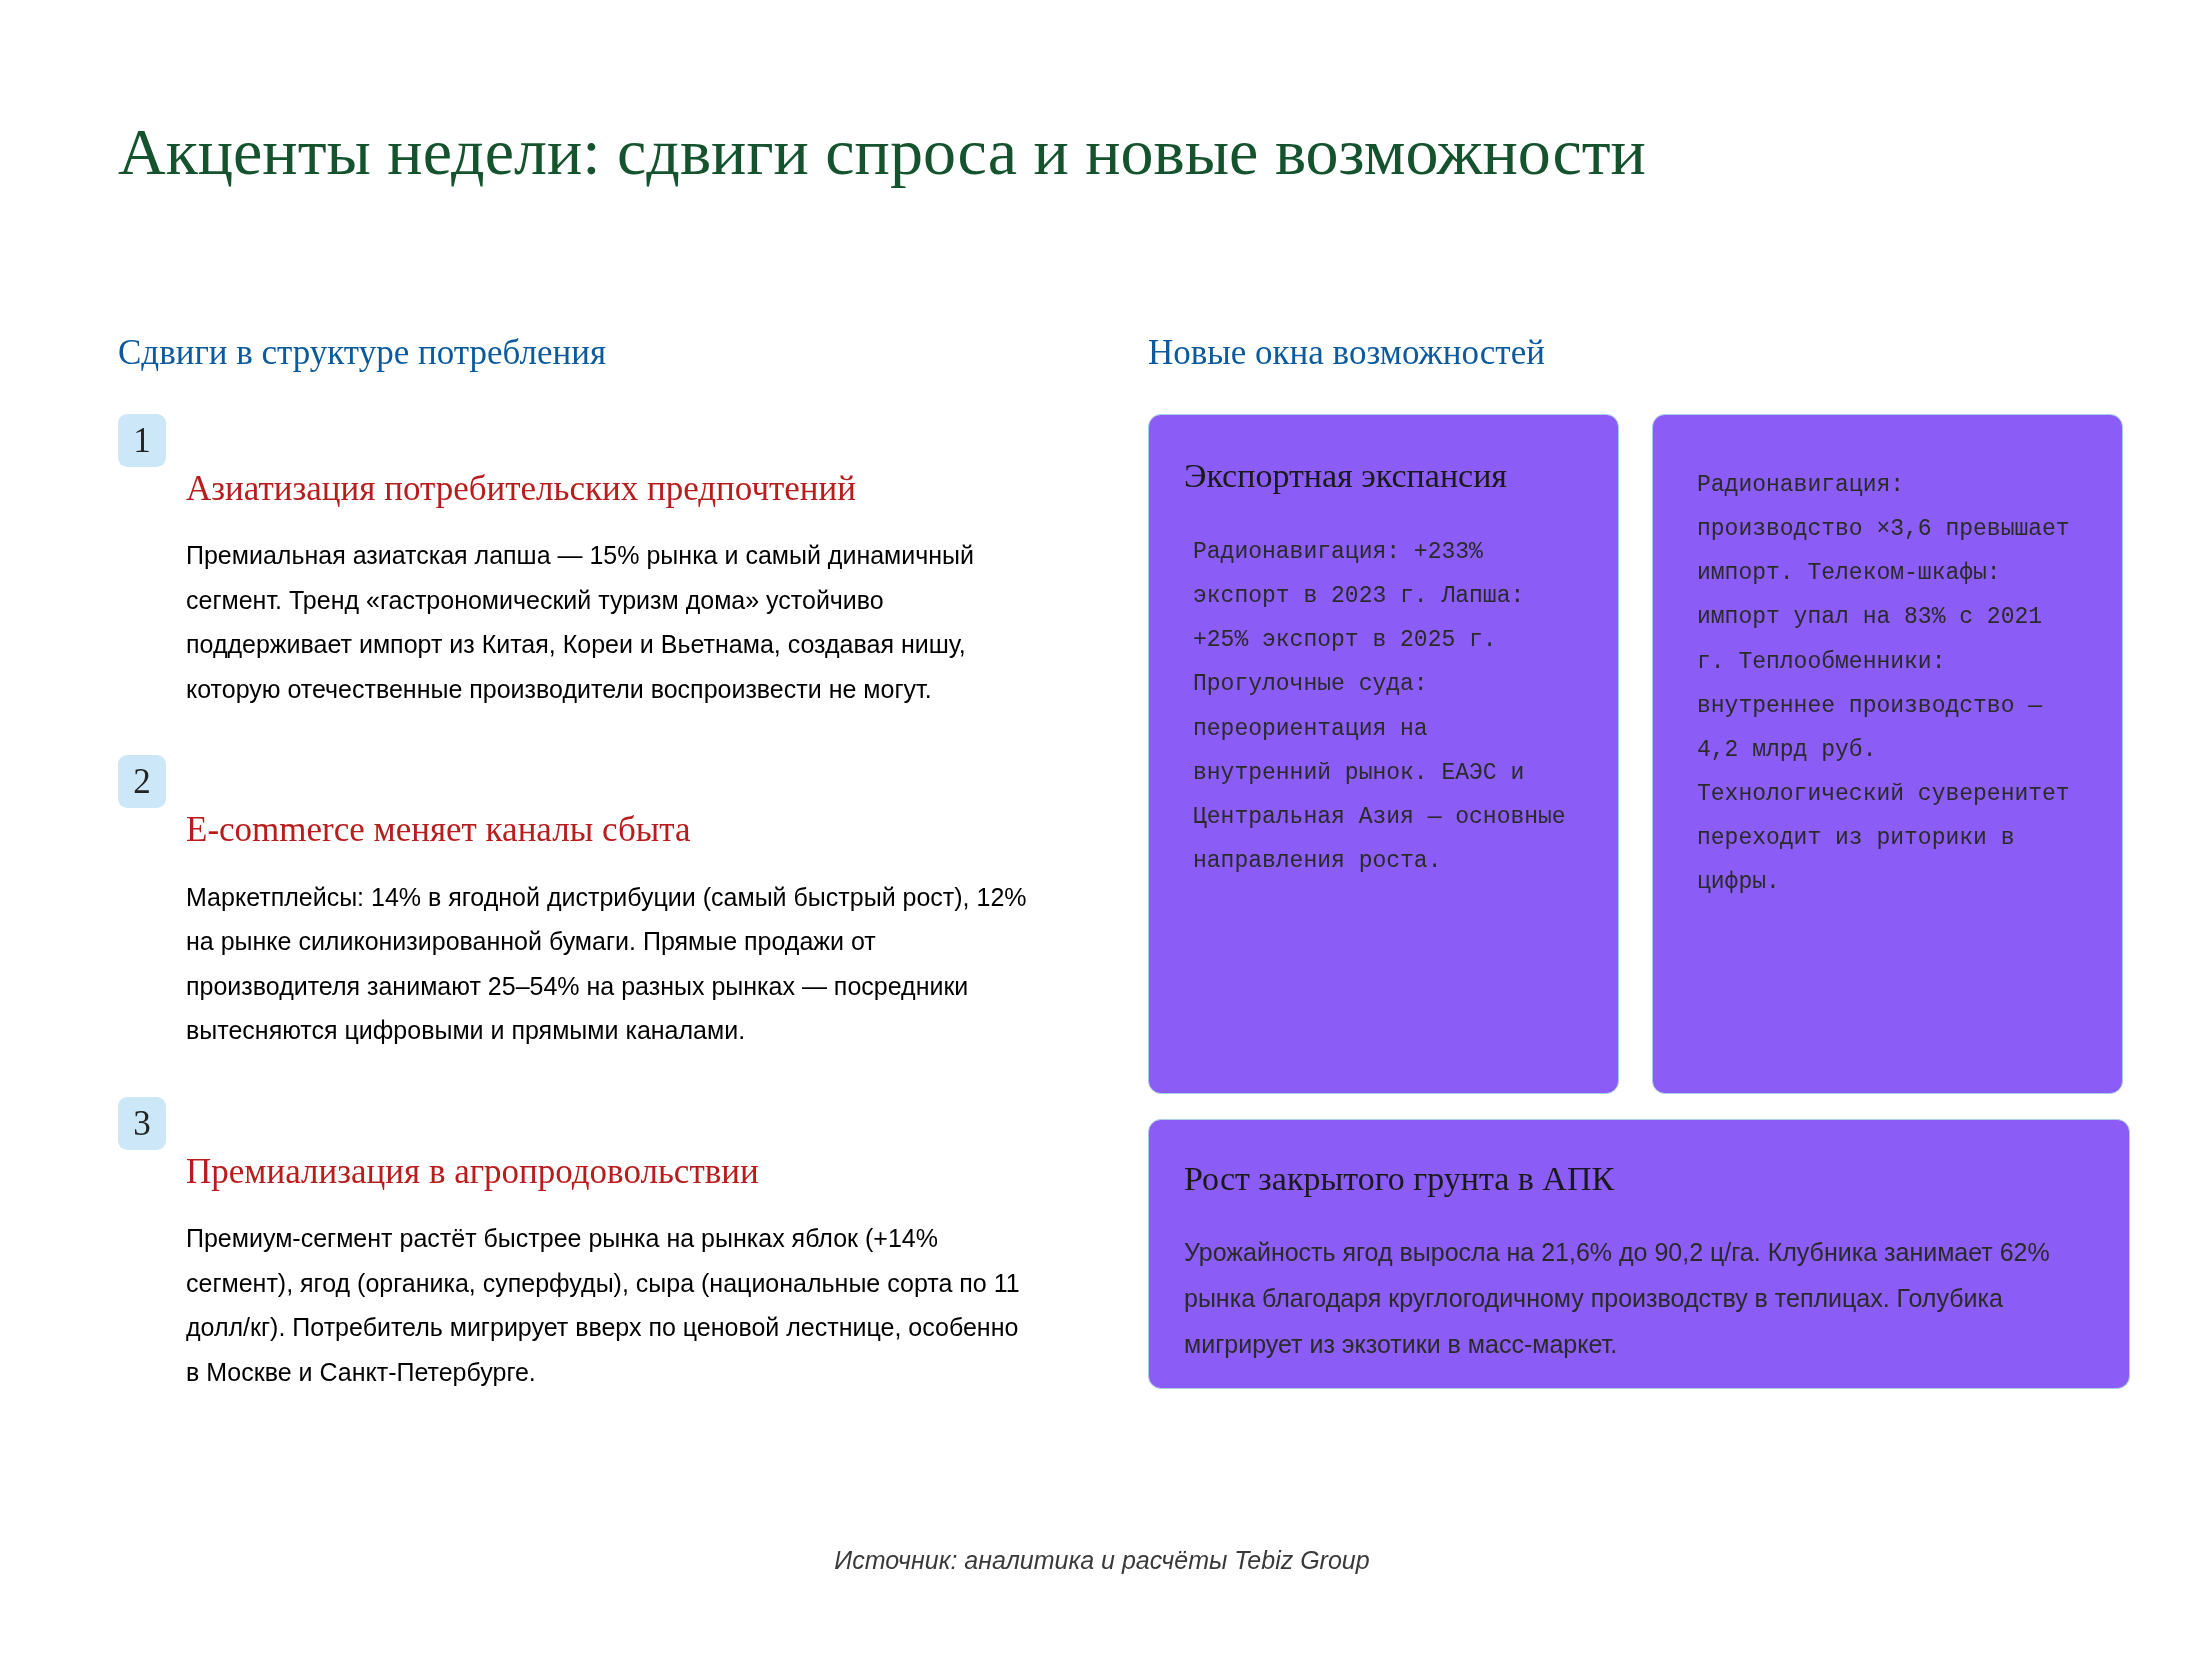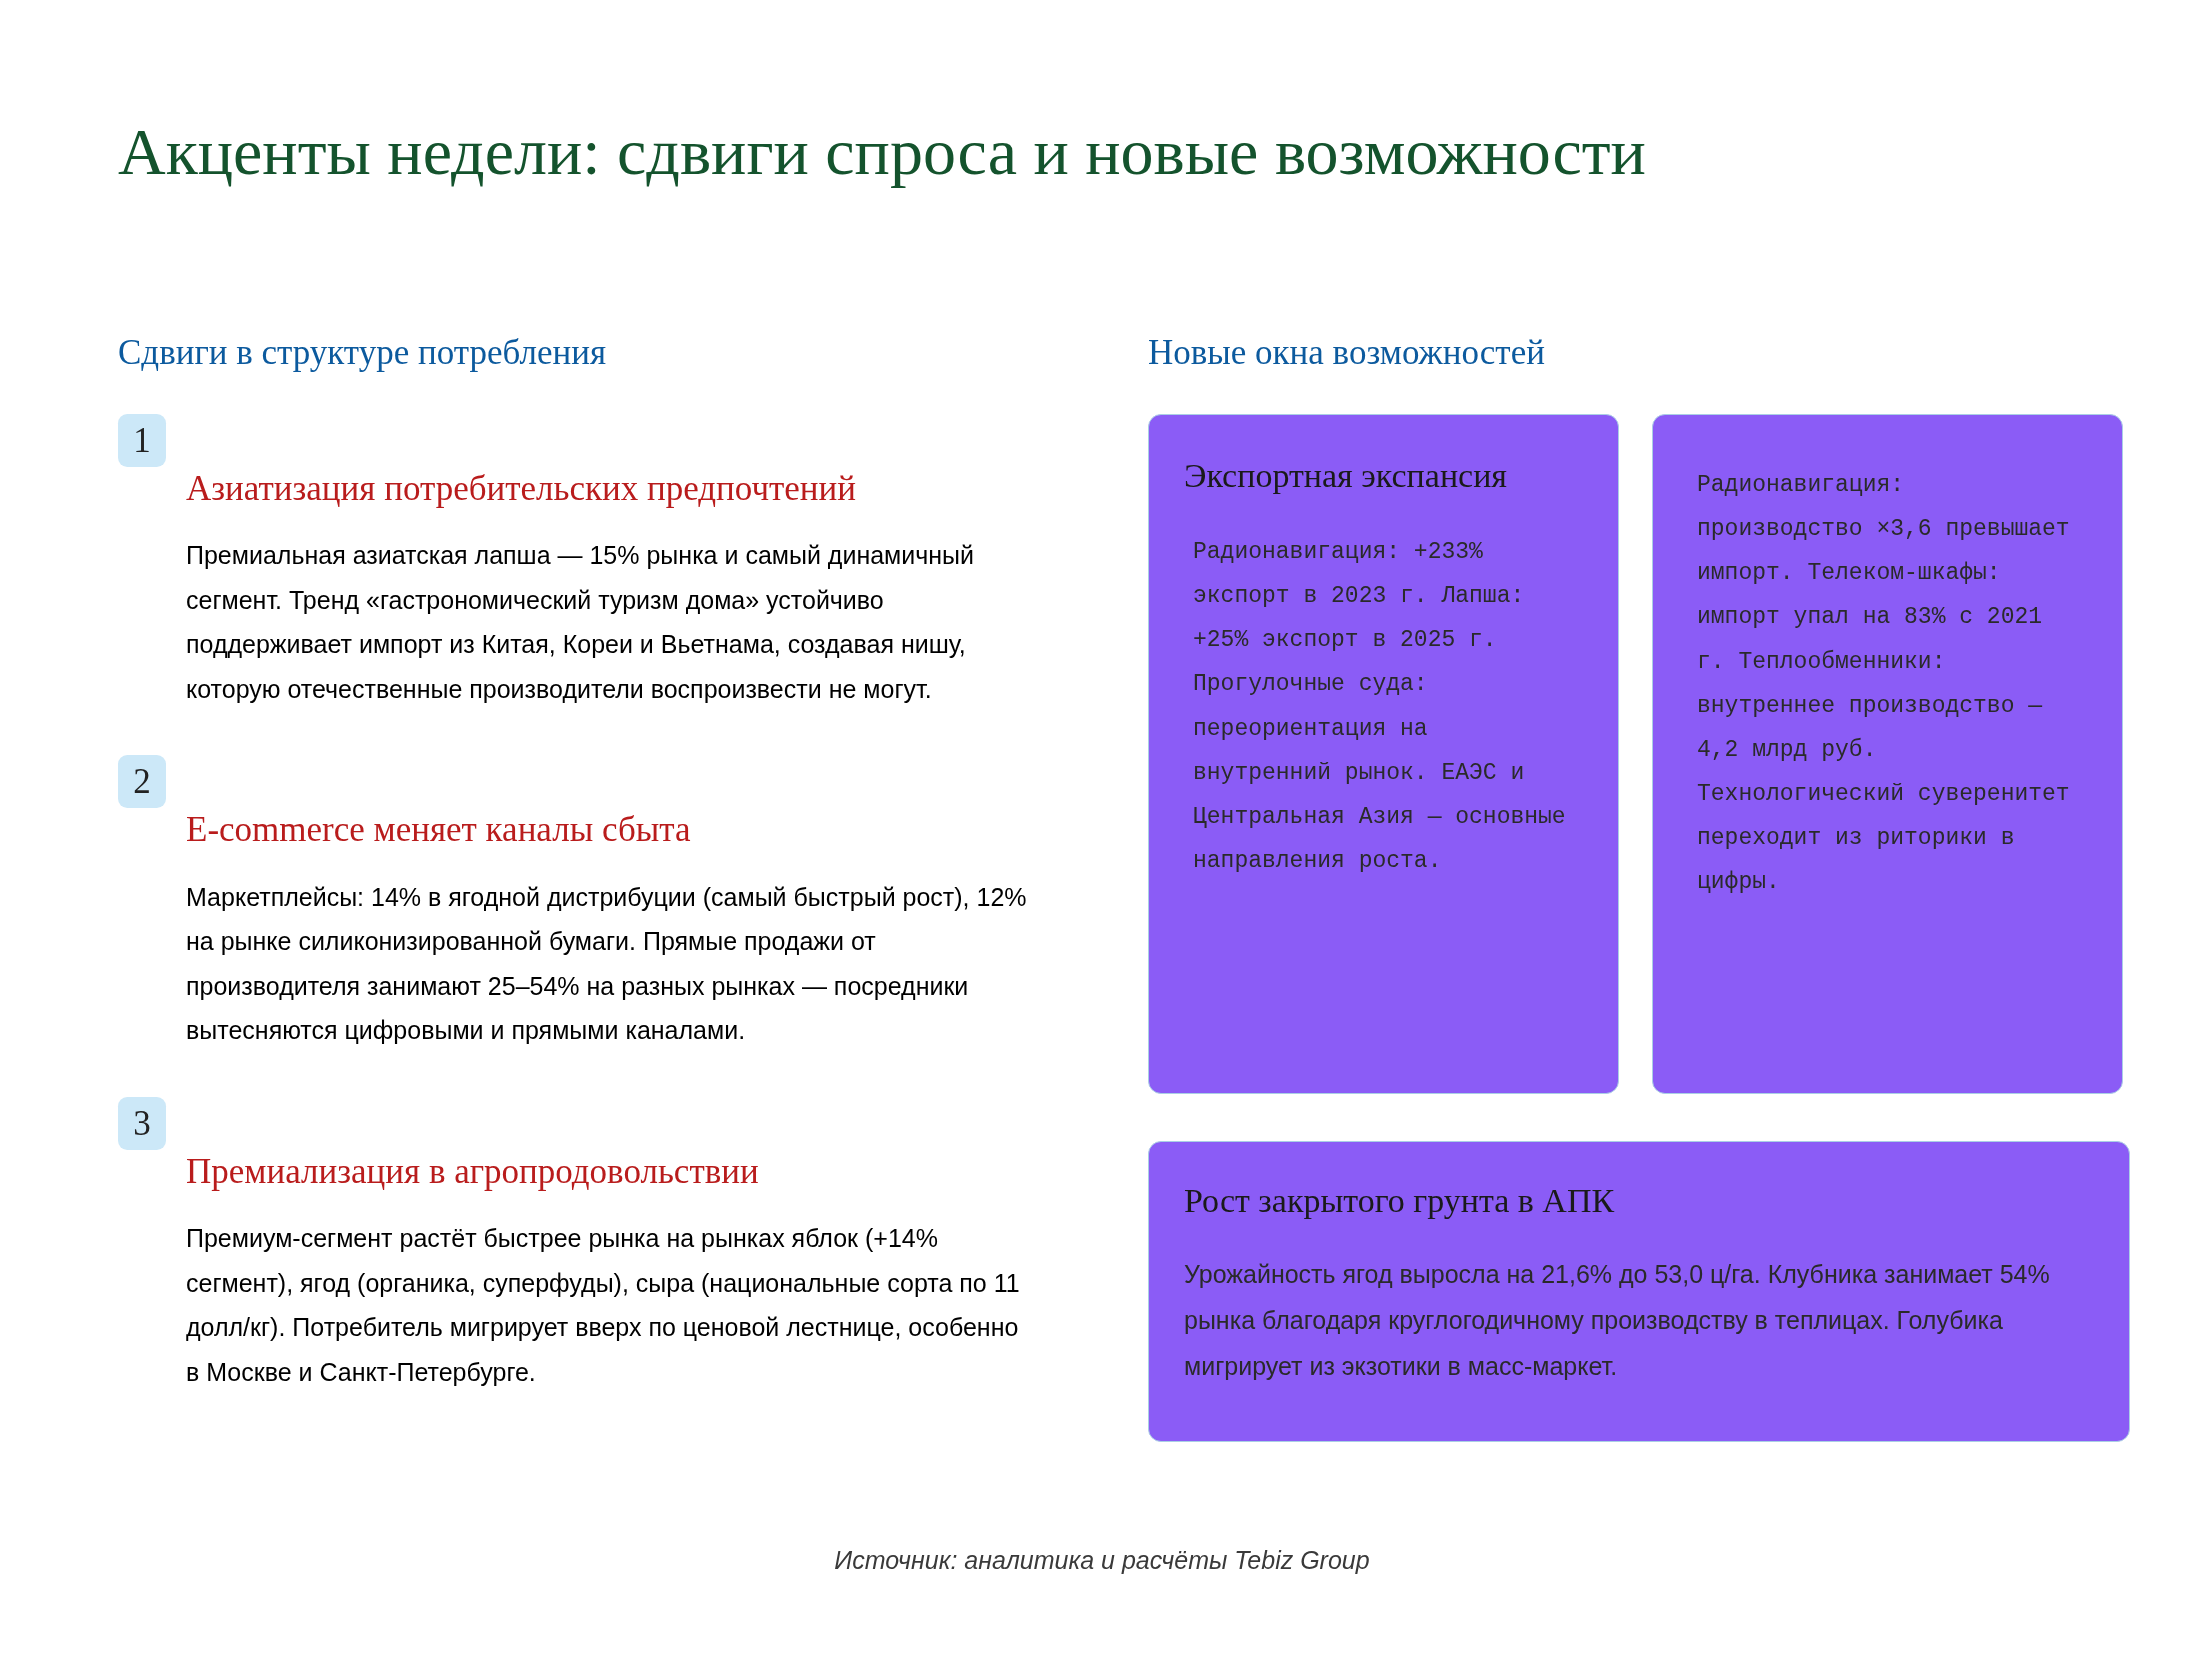--- a/index.html
+++ b/index.html
@@ -112,22 +112,22 @@
     border-radius: 13px;
     background: #8b5cf6;
     padding: 39px 35px 35px 35px;
   }
   .card-half {
     width: 471px;
     min-height: 680px;
   }
   .card-wide {
     width: 982px;
-    margin-top: 47px;
-    padding: 37px 35px 52px 35px;
+    margin-top: 25px;
+    padding: 37px 35px 21px 35px;
   }
   .card-title {
     font-family: "Liberation Serif", serif;
     font-size: 34px;
     line-height: 1.32;
     color: #1a1a1a;
     font-weight: 400;
     margin: 0 0 31px 0;
   }
   .card-title-wide {
@@ -215,21 +215,21 @@
       </div>
 
       <div class="card card-half">
         <p class="card-body">Радионавигация: производство ×3,6 превышает импорт. Телеком-шкафы: импорт упал на 83% с 2021 г. Теплообменники: внутреннее производство — 4,2 млрд руб. Технологический суверенитет переходит из риторики в цифры.</p>
       </div>
 
     </div>
 
     <div class="card card-wide">
       <h3 class="card-title-wide">Рост закрытого грунта в АПК</h3>
-      <p class="card-body-wide">Урожайность ягод выросла на 21,6% до 53,0 ц/га. Клубника занимает 54% рынка благодаря круглогодичному производству в теплицах. Голубика мигрирует из экзотики в масс-маркет.</p>
+      <p class="card-body-wide">Урожайность ягод выросла на 21,6% до 90,2 ц/га. Клубника занимает 62% рынка благодаря круглогодичному производству в теплицах. Голубика мигрирует из экзотики в масс-маркет.</p>
     </div>
 
   </div>
 
   <div class="footer">Источник: аналитика и расчёты Tebiz Group</div>
 
 </div>
 
 
 </body></html>

